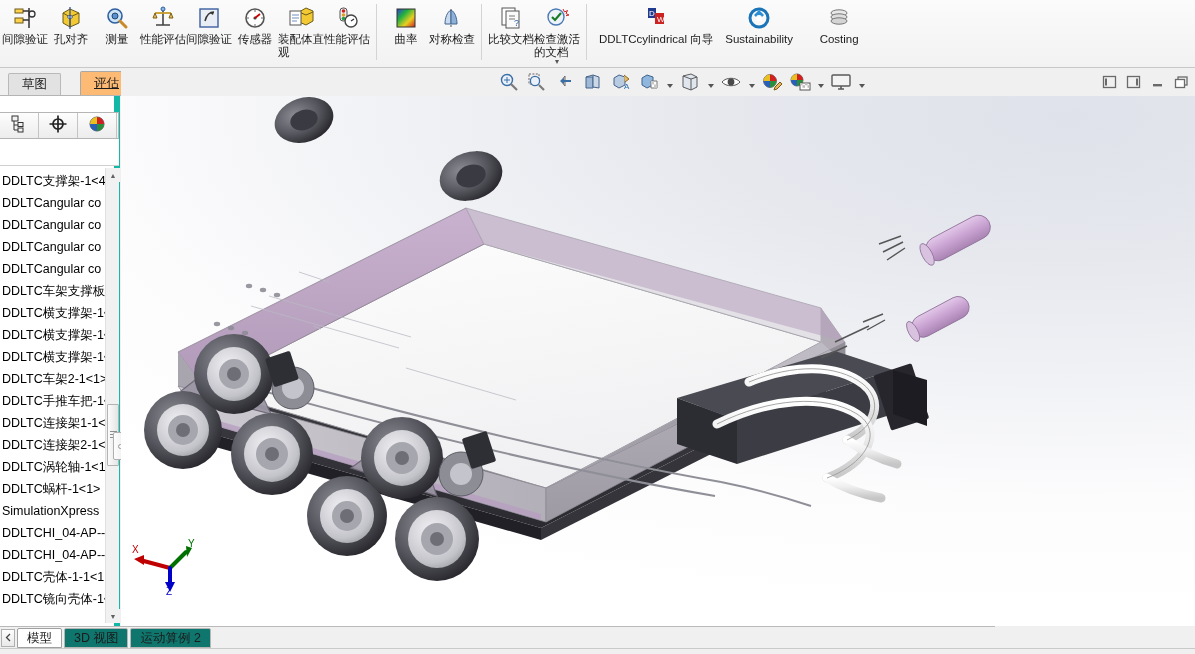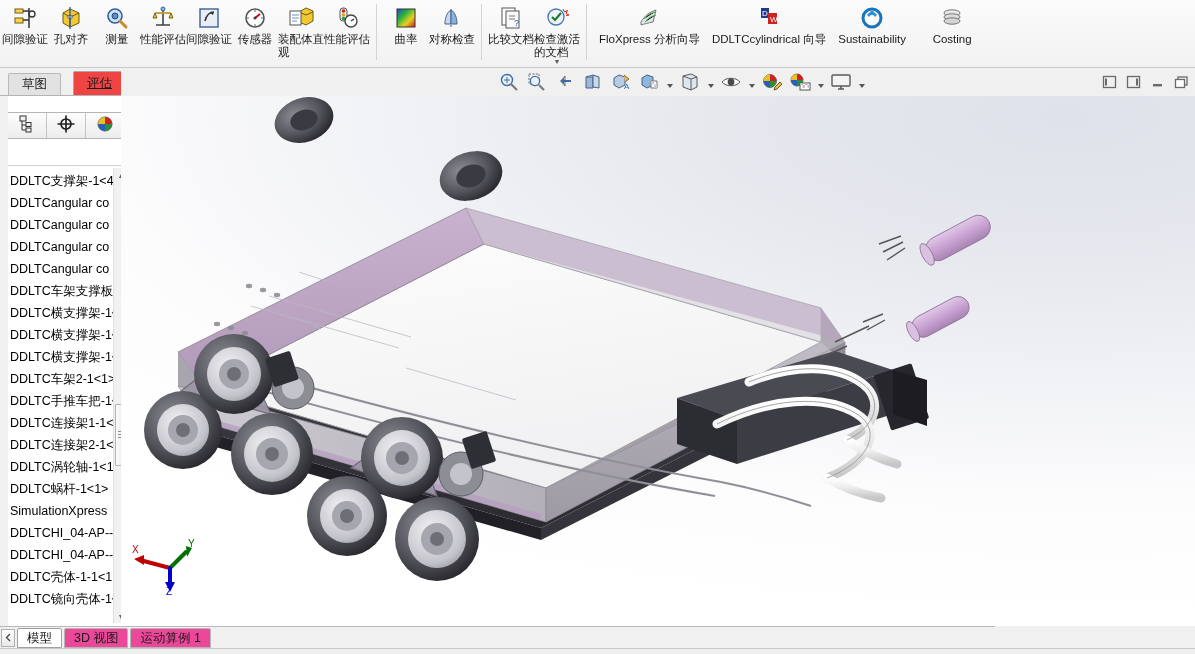--- a/index.html
+++ b/index.html
@@ -36,28 +36,28 @@
 
   
   .tabstrip {
     position:absolute; left:0; top:68px; width:1195px; height:28px;
     background:#f0f0f0; border-bottom:1px solid #b4b4b4;
     display:flex; align-items:flex-end; padding-left:8px;
   }
   .ctab {
     height:22px; line-height:21px; padding:0 13px; font-size:12.5px;
     border:1px solid #b9b9b9; border-bottom:none; background:#e2e2e2;
-    margin-right:12px; border-radius:2px 2px 0 0; color:#1b1b1b; cursor:default;
-  }
-  .ctab.active { background:#ef4444; border-color:#a8a8a8; height:24px; line-height:23px;text-decoration:underline; }
+    margin-right:19px; border-radius:2px 2px 0 0; color:#1b1b1b; cursor:default;
+  }
+  .ctab.active { background:#fdba74; border-color:#a8a8a8; height:24px; line-height:23px;text-decoration:underline; }
 
   
   .leftpanel {
     position:absolute; left:0; top:96px; width:120px; height:530px;
-    background:#ffffff; border-right:1px solid #14b8a6;margin-left:8px;
+    background:#ffffff; border-right:6px solid #14b8a6;
   }
   .treetabs {
     position:absolute; left:0; top:16px; width:119px; height:27px;
     background:linear-gradient(#fdfdfd,#ececec);
     border:1px solid #b5b5b5; border-left:none;
     display:flex;
   }
   .ttab {
     width:39px; height:25px; display:flex; align-items:center; justify-content:center;
     border-right:1px solid #c4c4c4; cursor:default;
@@ -113,21 +113,21 @@
 
   
   .bottombar {
     position:absolute; left:0; top:626px; width:995px; height:22px;
     background:#f0f0f0; border-top:1px solid #b9b9b9;
     display:flex; align-items:center;
   }
   .bnav { width:14px; height:18px; display:flex; align-items:center; justify-content:center; border:1px solid #b0b0b0; background:linear-gradient(#fdfdfd,#e9e9e9); margin-left:1px;}
   .btab {
     height:20px; line-height:19px; padding:0 9px; font-size:12.5px; margin-left:2px;
-    border:1px solid #b6b6b6; background:#ec4899; color:#1b1b1b; cursor:default;
+    border:1px solid #b6b6b6; background:#0f766e; color:#1b1b1b; cursor:default;
     border-radius:2px 2px 0 0;
   }
   .btab.active { background:#fff; border-color:#a0a0a0; }
   .statusbar {
     position:absolute; left:0; top:648px; width:1195px; height:6px;
     background:#f0f0f0; border-top:1px solid #c9c9c9; overflow:hidden;
   }
 </style>
 </head>
 <body>
@@ -282,29 +282,20 @@
           </svg>
         </span>
         <span class="rlabel">检查激活的文档</span>
         <span class="rcaret">▾</span>
       </div>
     </div>
 
     <div class="rsep"></div>
 
     <div class="rgroup">
-      <div class="rbtn wide">
-        <span class="rico">
-          <svg viewBox="0 0 26 26" width="26" height="26">
-            <path d="M5 17c4-7 9-10 15-12l-3 12c-5 1-9 2-12 3z" fill="#dfe5ea" stroke="#7a7a7a"></path>
-            <path d="M8 14c3-4 7-6 11-7M9 17c3-4 7-6 11-7" stroke="#4fa84f" stroke-width="1"></path>
-          </svg>
-        </span>
-        <span class="rlabel">FloXpress 分析向导</span>
-      </div>
       <div class="rbtn wide">
         <span class="rico">
           <svg viewBox="0 0 26 26" width="26" height="26">
             <rect x="5" y="3" width="8" height="10" fill="#203a8f"></rect>
             <rect x="12" y="8" width="9" height="11" fill="#cc2222"></rect>
             <text x="6" y="11" font-size="8" fill="#fff" font-family="sans-serif">D</text>
             <text x="14" y="17" font-size="8" fill="#fff" font-family="sans-serif">W</text>
           </svg>
         </span>
         <span class="rlabel">DDLTCcylindrical 向导</span>
@@ -767,17 +758,17 @@
 
   <div class="bottombar">
     <div class="bnav">
       <span>
         <svg width="9" height="9" viewBox="0 0 9 9">
             <path d="M6 1 L2.5 4.5 L6 8" stroke="#444" stroke-width="1.3" fill="none"></path>
           </svg></span>
     </div>
     <div class="btab active">模型</div>
     <div class="btab">3D 视图</div>
-    <div class="btab">运动算例 1</div>
+    <div class="btab">运动算例 2</div>
   </div>
 
   <div class="statusbar"></div>
 </div>
 
 </body></html>

